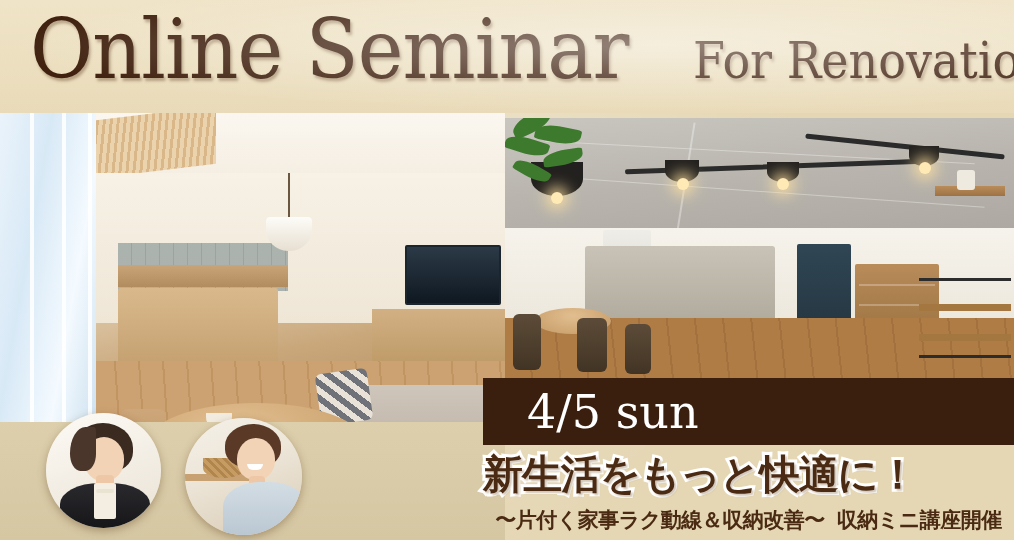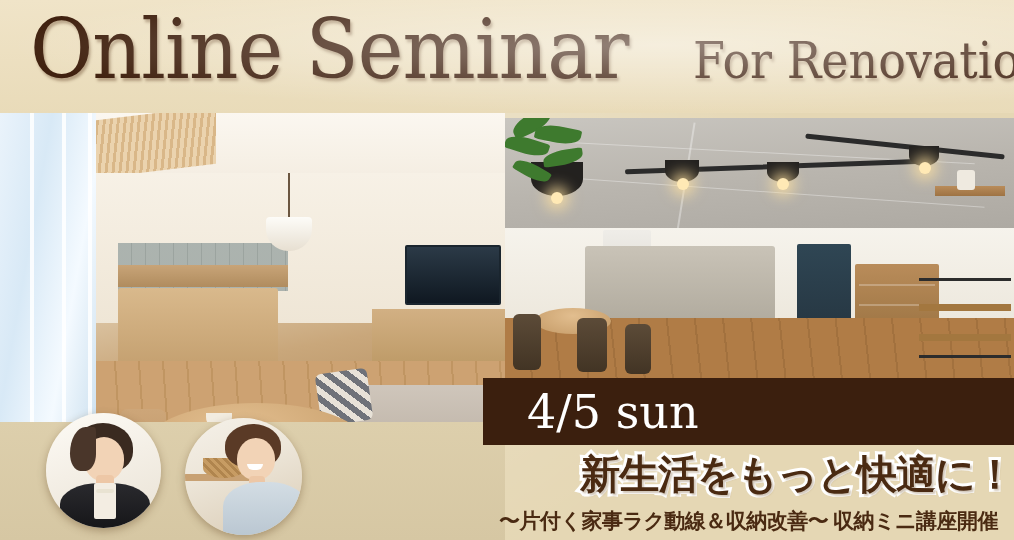--- a/index.html
+++ b/index.html
@@ -149,38 +149,38 @@
     font-family:"Liberation Sans",sans-serif;
     color:#FFFFFF;
     font-size:42px;line-height:1;
     margin-left:60px;
     letter-spacing:-1px;
   }
 
   
   .headline{
     position:absolute;left:483px;top:446px;width:531px;height:56px;
-    display:flex;align-items:center;justify-content:flex-end;
+    display:flex;align-items:center;justify-content:flex-start;
   }
   .headline span{
     font-family:"DejaVu Sans","Liberation Sans",sans-serif;
     font-weight:bold;
     font-size:40px;line-height:1;
     color:#4A2A12;
     letter-spacing:-1px;
     -webkit-text-stroke:6px #FFFFFF;
     paint-order:stroke fill;
     text-shadow:2px 2px 2px rgba(120,90,50,.35);
   }
   .subline{
     position:absolute;left:483px;top:505px;width:531px;height:32px;
     display:flex;align-items:center;justify-content:center;
   }
   .subline span{
-    font-family:Liberation Serif, serif;
+    font-family:Liberation Mono, monospace;
     font-weight:bold;
     font-size:21px;line-height:1;
     color:#4A2A12;
     letter-spacing:-0.5px;
   }
 
   
   .avatar{
     position:absolute;border-radius:50%;overflow:hidden;
     box-shadow:0 3px 9px rgba(110,85,50,.45);

